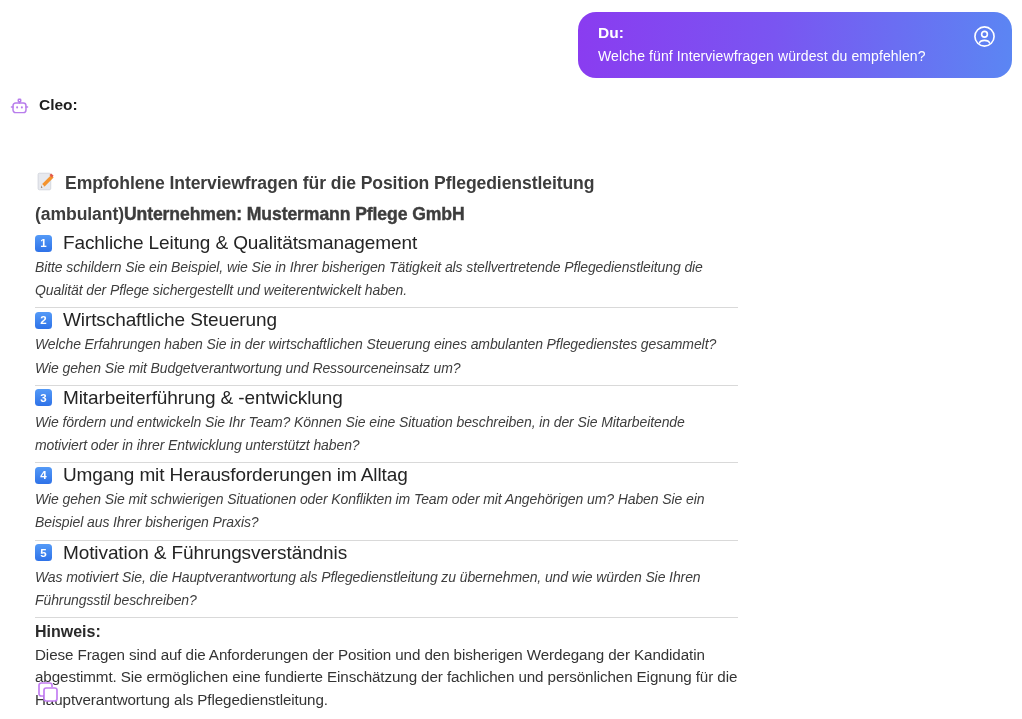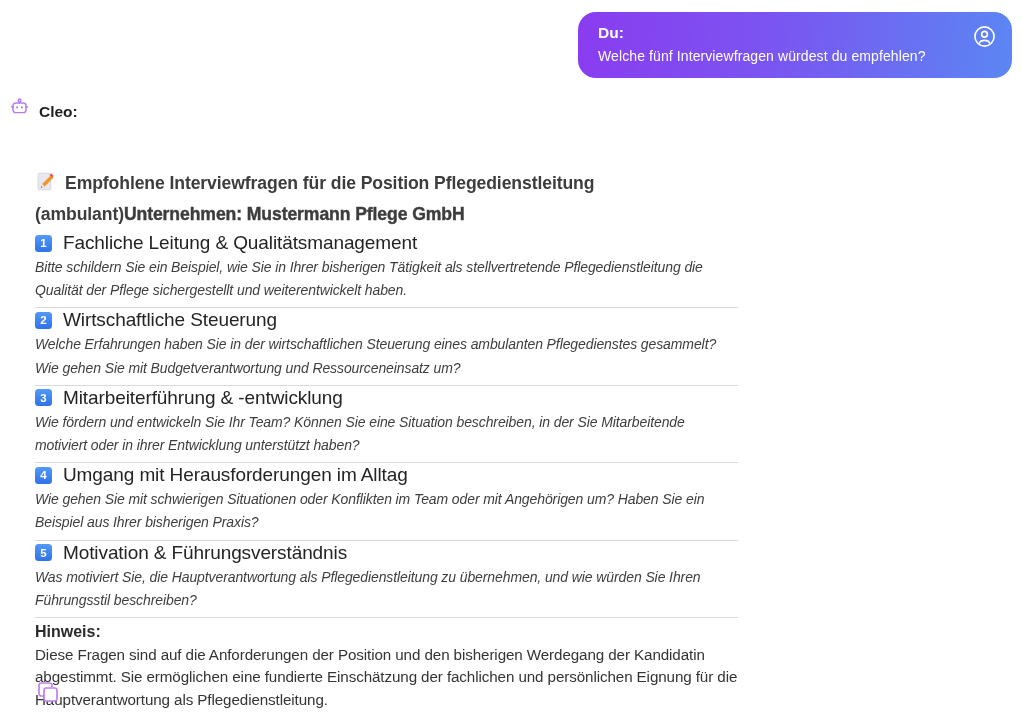--- a/index.html
+++ b/index.html
@@ -14,21 +14,21 @@
     position:absolute; left:578px; top:12px; width:434px; height:66px;
     border-radius:18px; padding:12px 20px;
     background:linear-gradient(94deg,#8a3cf0 0%,#7a55f1 45%,#5b86f3 100%);
     color:#fff;
   }
   .user-sender { font-size:15.5px; font-weight:700; letter-spacing:.1px; margin-bottom:6px; }
   .user-text   { font-size:14px; letter-spacing:.1px; }
   .user-avatar { position:absolute; top:13px; right:16px; width:23px; height:23px; }
 
   
-  .cleo-row { position:absolute; left:9px; top:96px; display:flex; align-items:flex-end; gap:9px; }
+  .cleo-row { position:absolute; left:9px; top:96px; display:flex; align-items:flex-start; gap:9px; }
   .cleo-row svg { width:21px; height:21px; }
   .cleo-label { font-size:15.5px; font-weight:700; color:#1e1e1e; }
 
   
   .content { position:absolute; left:35px; top:133px; width:703px;margin-top:35px; }
 
   .heading { font-size:17.6px; font-weight:700; line-height:31px; color:#3d3d3d; letter-spacing:-.1px; margin-bottom:3px; }
   .heading .memo { display:inline-block; width:21px; height:21px; vertical-align:-3px; margin-right:9px; }
   .heading .company { -webkit-text-stroke:.4px #3d3d3d; }
 

